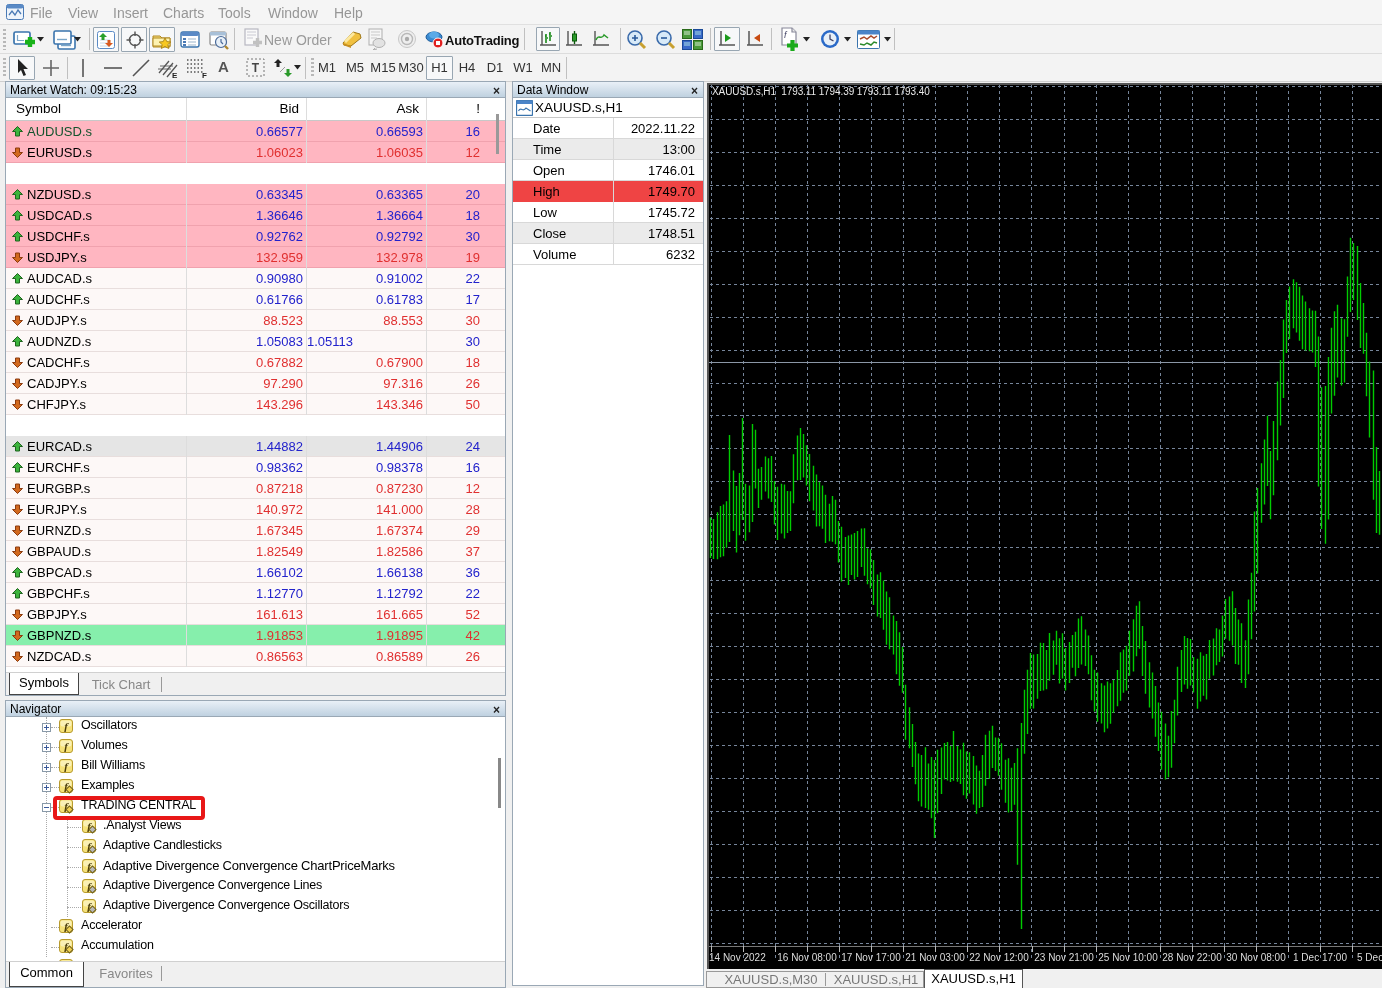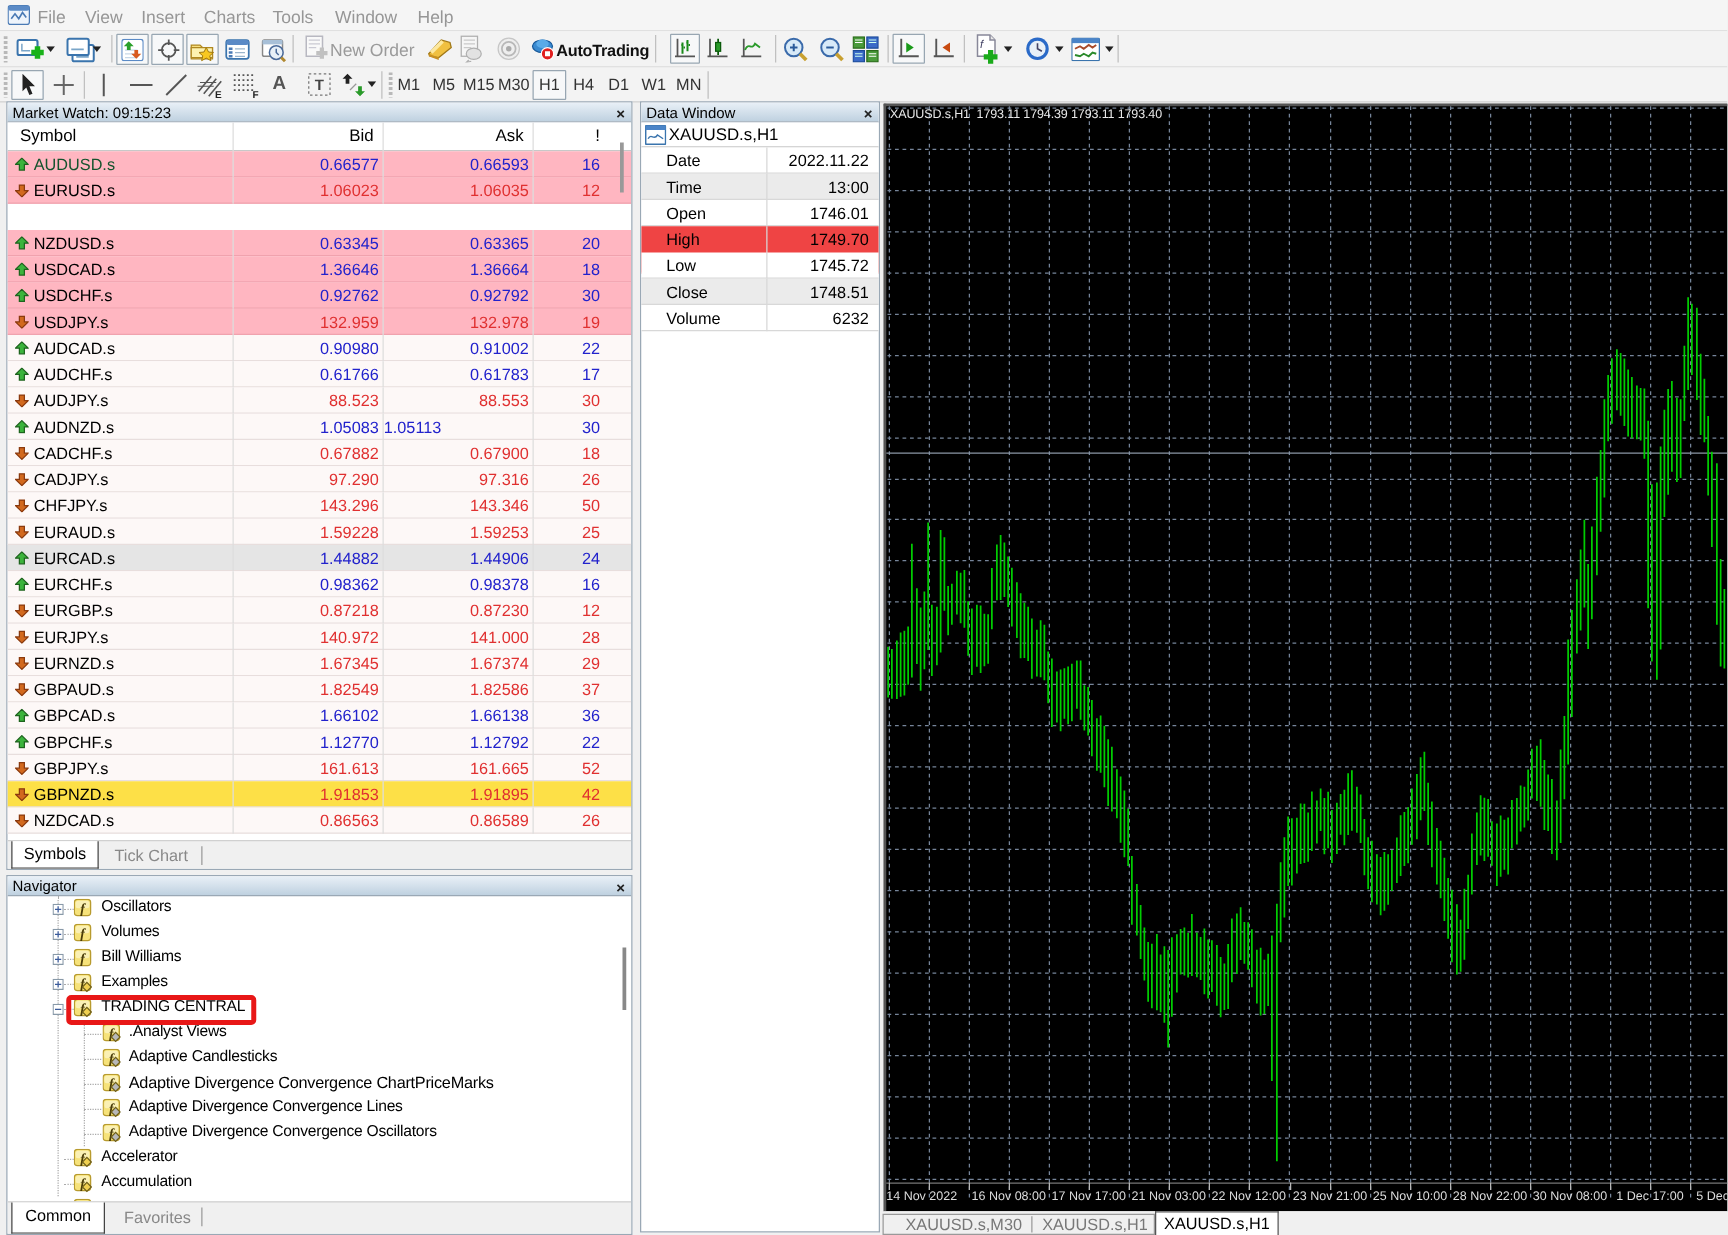--- a/index.html
+++ b/index.html
@@ -400,32 +400,20 @@
         <path d="M5.5 10.5 L0.5 5.5 L3.5 5.5 L3.5 1 L7.5 1 L7.5 5.5 L10.5 5.5 Z" fill="#d2691e" stroke="#8b3a0e" stroke-width="1"></path>
       </svg>
       <span style="position:absolute;left:21px;top:3px;color:#000">CHFJPY.s</span>
 <span style="position:absolute;left:181px;top:3px;width:116px;text-align:right;color:#e03030">143.296</span>
 <span style="position:absolute;left:301px;top:3px;width:116px;text-align:right;color:#e03030">143.346</span>
 <span style="position:absolute;left:421px;top:3px;width:53px;text-align:right;color:#e03030">50</span>
 <span style="position:absolute;left:180px;top:0;width:1px;height:21px;background:#ddd"></span>
 <span style="position:absolute;left:300px;top:0;width:1px;height:21px;background:#ddd"></span>
 <span style="position:absolute;left:420px;top:0;width:1px;height:21px;background:#ddd"></span>
 </div>
-<div style="position:absolute;left:0px;top:333px;width:499px;height:21px;background:#fdf8f7;border-bottom:1px solid #e8dedd">
-<svg style="position:absolute;left:6px;top:5px" width="11" height="11">
-        <path d="M5.5 10.5 L0.5 5.5 L3.5 5.5 L3.5 1 L7.5 1 L7.5 5.5 L10.5 5.5 Z" fill="#d2691e" stroke="#8b3a0e" stroke-width="1"></path>
-      </svg>
-      <span style="position:absolute;left:21px;top:3px;color:#000">EURAUD.s</span>
-<span style="position:absolute;left:181px;top:3px;width:116px;text-align:right;color:#e03030">1.59228</span>
-<span style="position:absolute;left:301px;top:3px;width:116px;text-align:right;color:#e03030">1.59253</span>
-<span style="position:absolute;left:421px;top:3px;width:53px;text-align:right;color:#e03030">25</span>
-<span style="position:absolute;left:180px;top:0;width:1px;height:21px;background:#ddd"></span>
-<span style="position:absolute;left:300px;top:0;width:1px;height:21px;background:#ddd"></span>
-<span style="position:absolute;left:420px;top:0;width:1px;height:21px;background:#ddd"></span>
-</div>
 <div style="position:absolute;left:0px;top:354px;width:499px;height:21px;background:#e5e5e5;border-bottom:1px solid #e8dedd">
 <svg style="position:absolute;left:6px;top:5px" width="11" height="11">
         <path d="M5.5 0.5 L10.5 5.5 L7.5 5.5 L7.5 10 L3.5 10 L3.5 5.5 L0.5 5.5 Z" fill="#3cb43c" stroke="#1e641e" stroke-width="1"></path>
       </svg>
       <span style="position:absolute;left:21px;top:3px;color:#000">EURCAD.s</span>
 <span style="position:absolute;left:181px;top:3px;width:116px;text-align:right;color:#2222cc">1.44882</span>
 <span style="position:absolute;left:301px;top:3px;width:116px;text-align:right;color:#2222cc">1.44906</span>
 <span style="position:absolute;left:421px;top:3px;width:53px;text-align:right;color:#2222cc">24</span>
 <span style="position:absolute;left:180px;top:0;width:1px;height:21px;background:#ddd"></span>
 <span style="position:absolute;left:300px;top:0;width:1px;height:21px;background:#ddd"></span>
@@ -520,21 +508,21 @@
         <path d="M5.5 10.5 L0.5 5.5 L3.5 5.5 L3.5 1 L7.5 1 L7.5 5.5 L10.5 5.5 Z" fill="#d2691e" stroke="#8b3a0e" stroke-width="1"></path>
       </svg>
       <span style="position:absolute;left:21px;top:3px;color:#000">GBPJPY.s</span>
 <span style="position:absolute;left:181px;top:3px;width:116px;text-align:right;color:#e03030">161.613</span>
 <span style="position:absolute;left:301px;top:3px;width:116px;text-align:right;color:#e03030">161.665</span>
 <span style="position:absolute;left:421px;top:3px;width:53px;text-align:right;color:#e03030">52</span>
 <span style="position:absolute;left:180px;top:0;width:1px;height:21px;background:#ddd"></span>
 <span style="position:absolute;left:300px;top:0;width:1px;height:21px;background:#ddd"></span>
 <span style="position:absolute;left:420px;top:0;width:1px;height:21px;background:#ddd"></span>
 </div>
-<div style="position:absolute;left:0px;top:543px;width:499px;height:21px;background:#fde047;border-bottom:1px solid #e8dedd">
+<div style="position:absolute;left:0px;top:543px;width:499px;height:21px;background:#86efac;border-bottom:1px solid #e8dedd">
 <svg style="position:absolute;left:6px;top:5px" width="11" height="11">
         <path d="M5.5 10.5 L0.5 5.5 L3.5 5.5 L3.5 1 L7.5 1 L7.5 5.5 L10.5 5.5 Z" fill="#d2691e" stroke="#8b3a0e" stroke-width="1"></path>
       </svg>
       <span style="position:absolute;left:21px;top:3px;color:#000">GBPNZD.s</span>
 <span style="position:absolute;left:181px;top:3px;width:116px;text-align:right;color:#e03030">1.91853</span>
 <span style="position:absolute;left:301px;top:3px;width:116px;text-align:right;color:#e03030">1.91895</span>
 <span style="position:absolute;left:421px;top:3px;width:53px;text-align:right;color:#e03030">42</span>
 <span style="position:absolute;left:180px;top:0;width:1px;height:21px;background:#ddd"></span>
 <span style="position:absolute;left:300px;top:0;width:1px;height:21px;background:#ddd"></span>
 <span style="position:absolute;left:420px;top:0;width:1px;height:21px;background:#ddd"></span>

